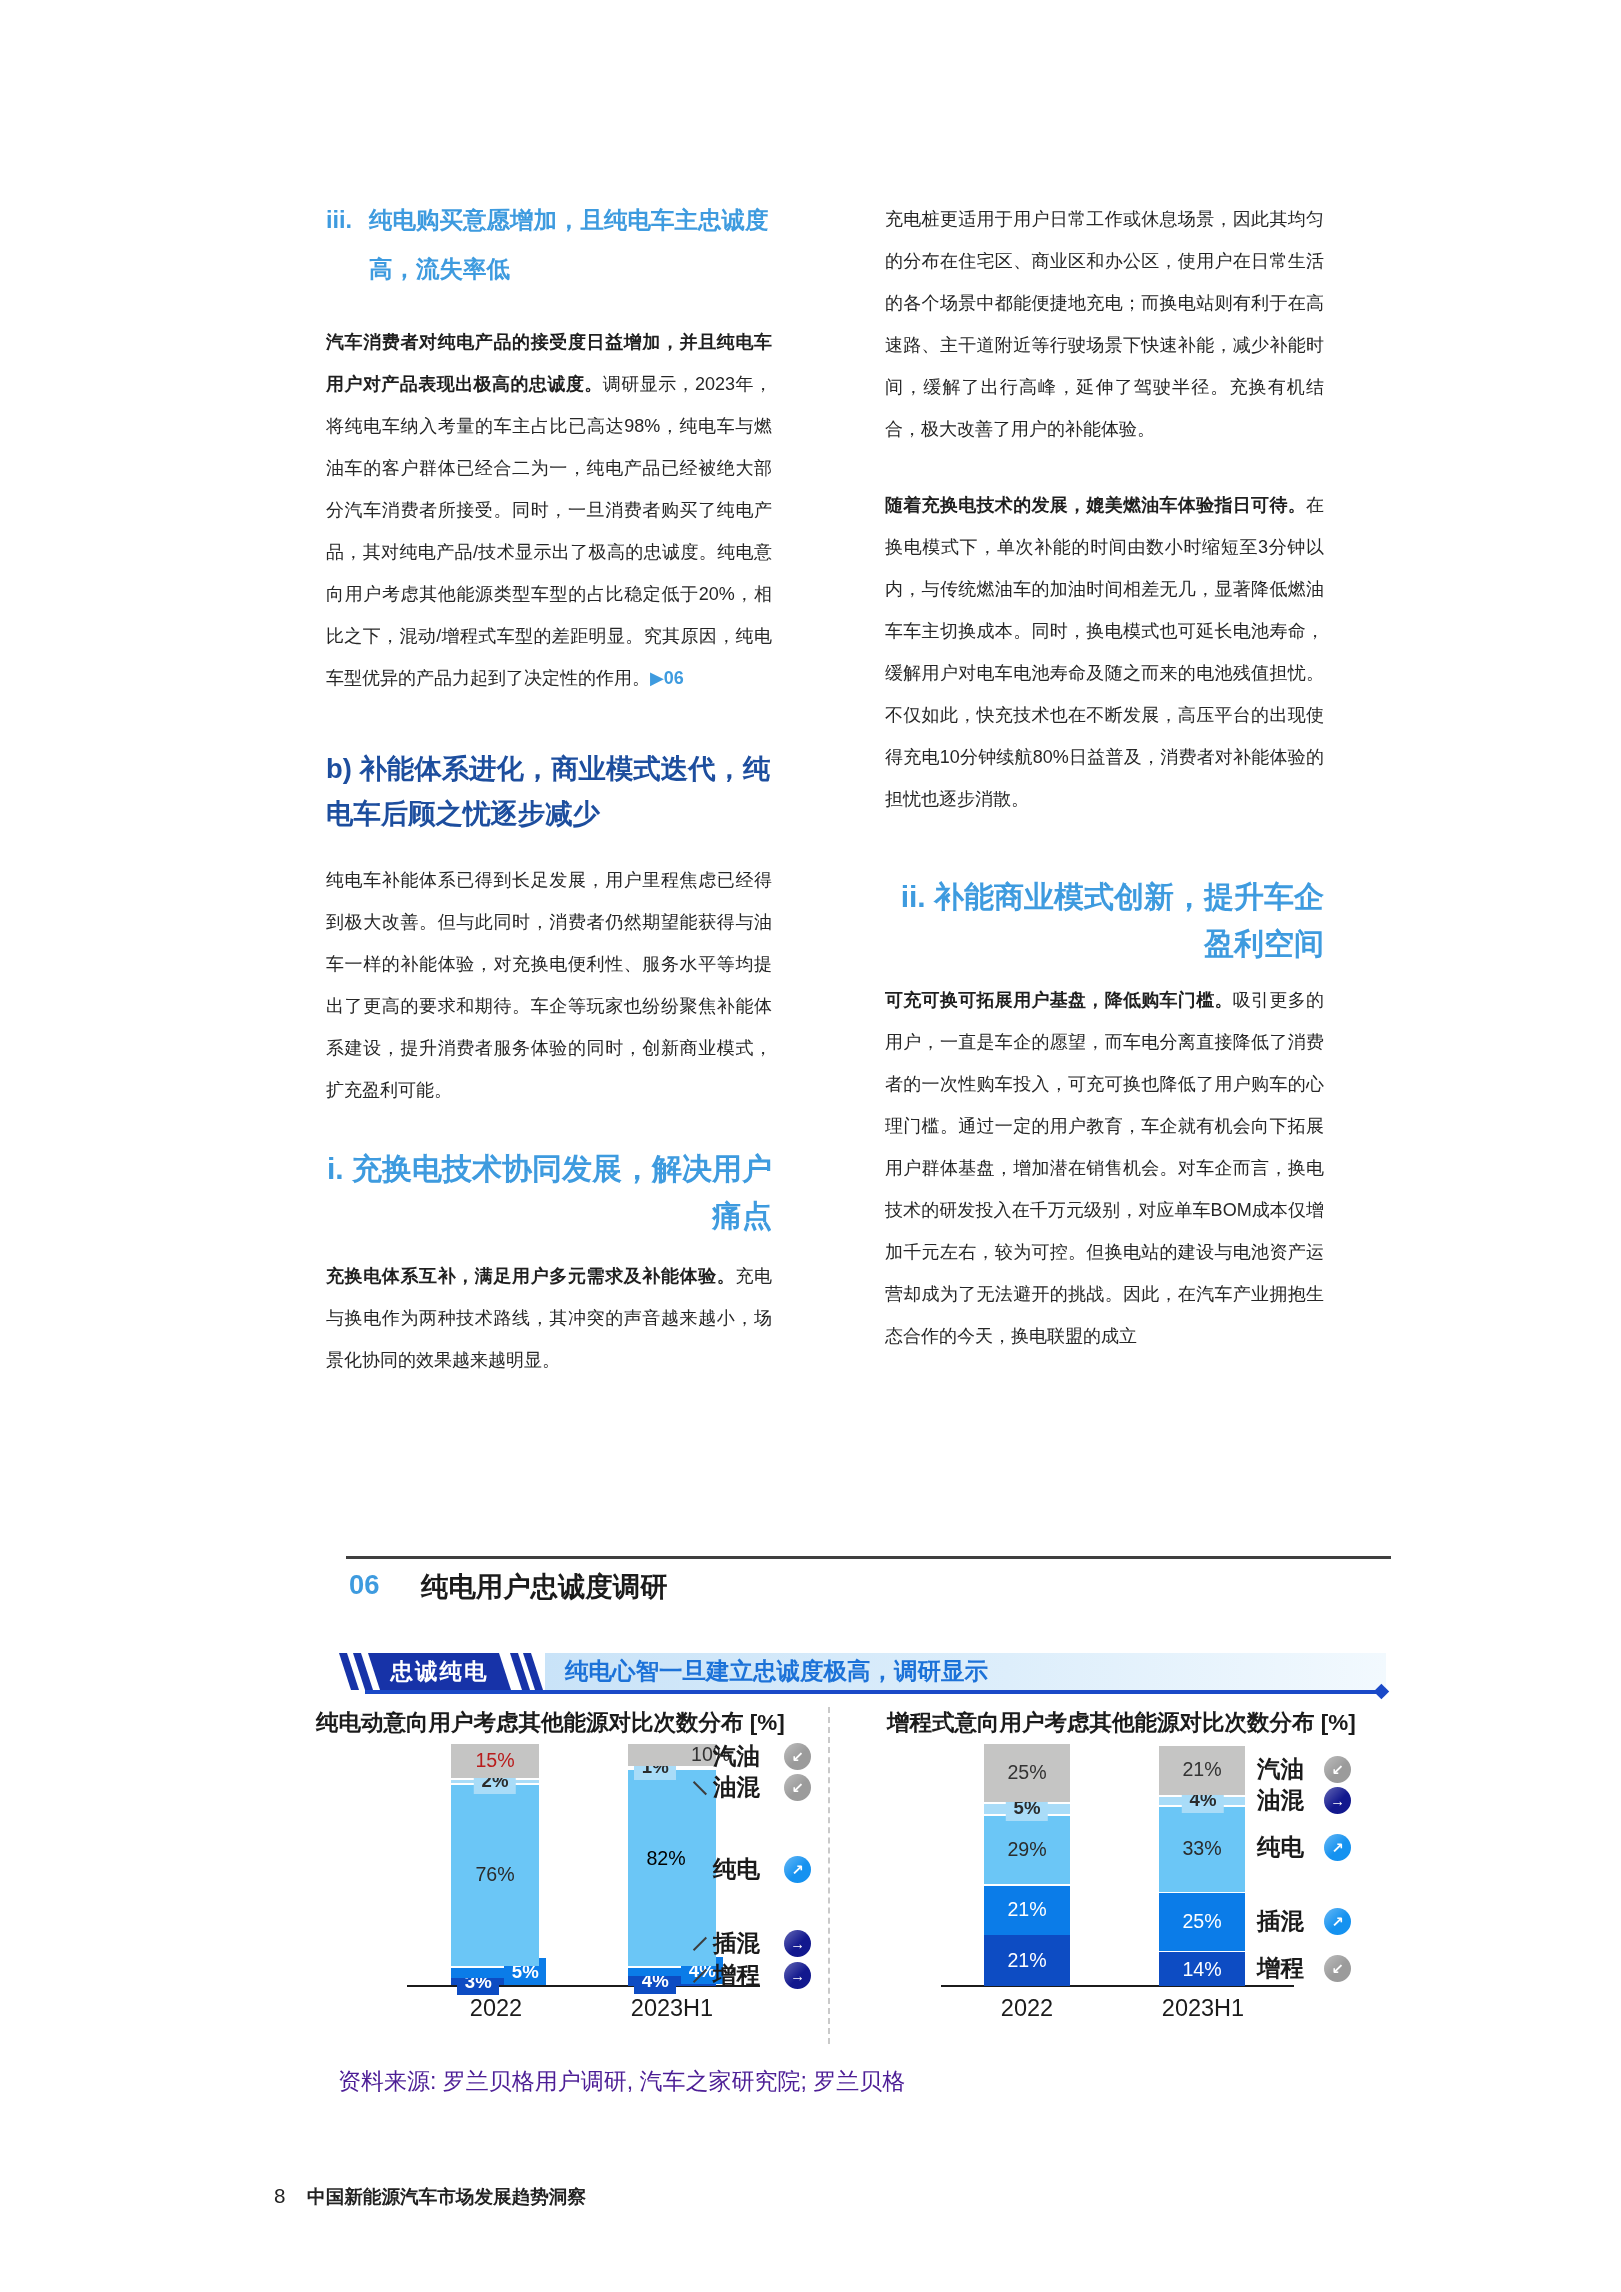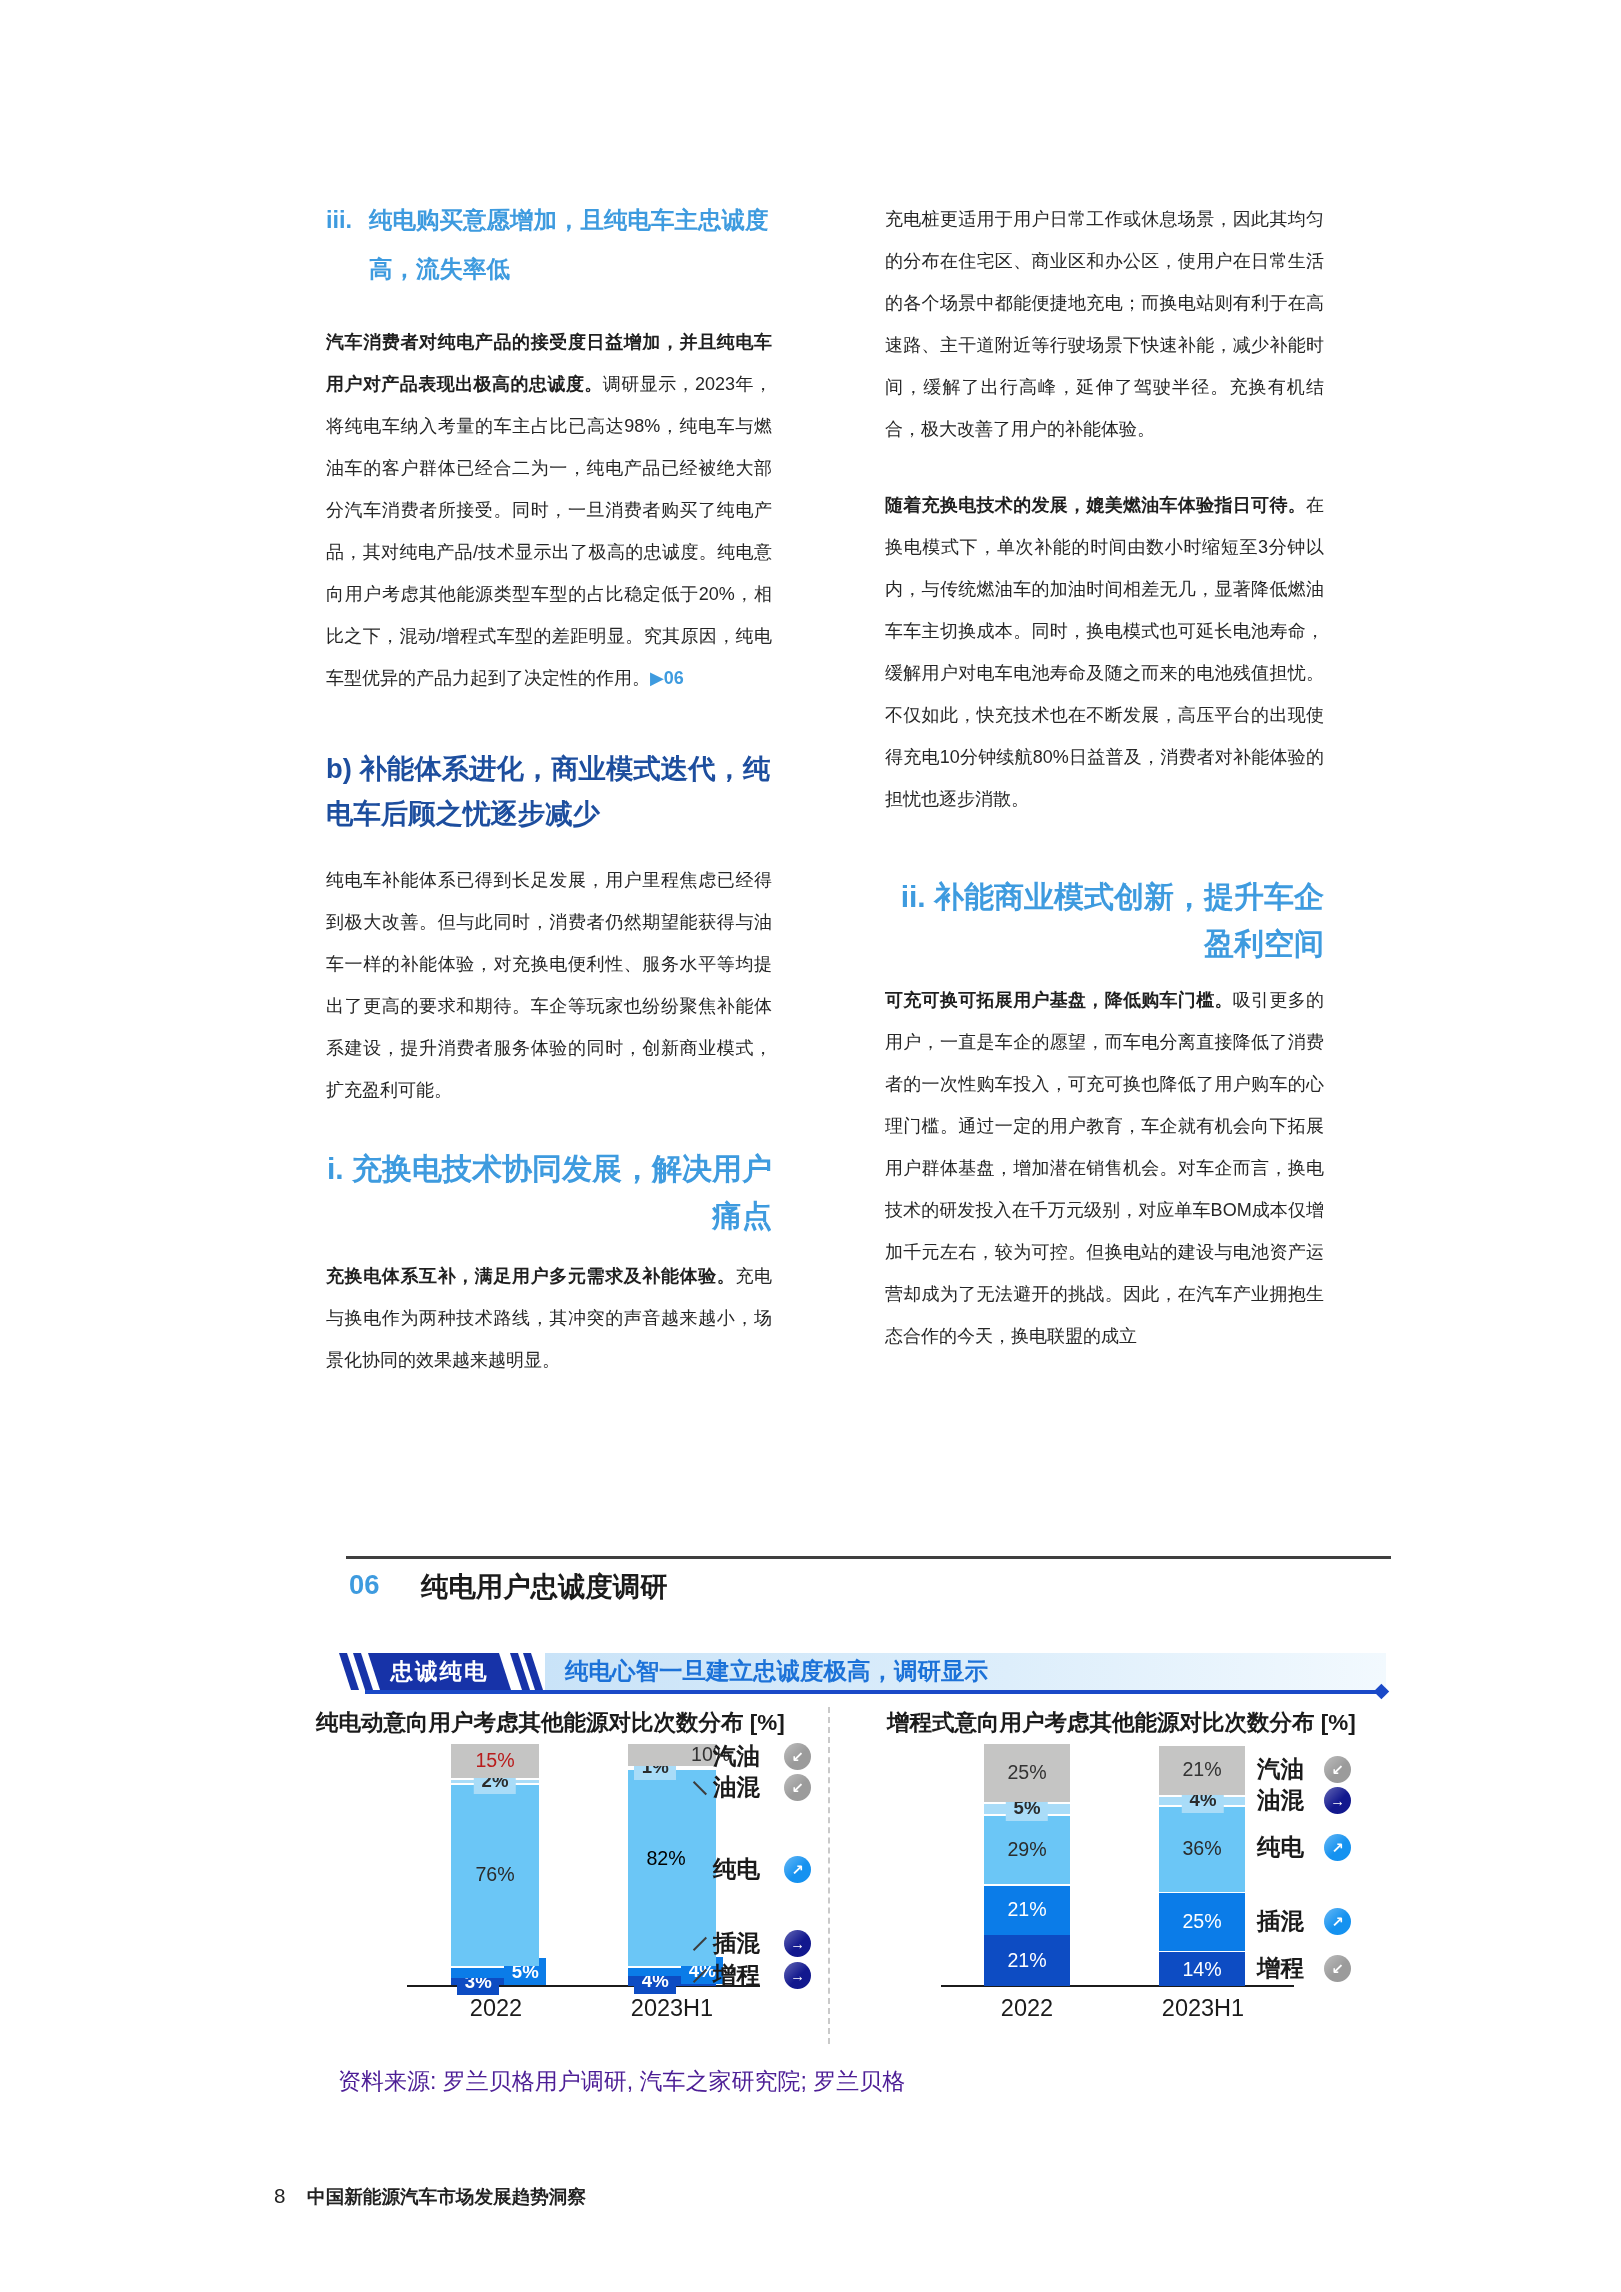--- a/index.html
+++ b/index.html
@@ -151,21 +151,21 @@
       <div class="seg" style="left: 97px; top: 95px; width: 86px; height: 12px; background: rgb(169, 220, 248); border-top: 2.9px solid rgb(255, 255, 255);"></div>
       <div class="chip" style="top: 87px; background: rgb(169, 220, 248); color: rgb(43, 43, 43); left: 140px; transform: translateX(-50%);">5%</div>
       <div class="seg" style="left: 97px; top: 35px; width: 86px; height: 60px; background: rgb(197, 197, 196); border-top: 2.9px solid rgb(255, 255, 255);"></div>
       <div class="plab" style="left: 97px; top: 35px; width: 86px; height: 60px; color: rgb(51, 51, 51); justify-content: center;">25%</div>
       <div class="cat" style="left: 81px; top: 288px;">2022</div>
       <div class="seg" style="left: 272px; top: 245px; width: 86px; height: 34px; background: rgb(13, 76, 195);"></div>
       <div class="plab" style="left: 272px; top: 245px; width: 86px; height: 34px; color: rgb(255, 255, 255); justify-content: center;">14%</div>
       <div class="seg" style="left: 272px; top: 184px; width: 86px; height: 60px; background: rgb(11, 124, 232); border-top: 2.9px solid rgb(255, 255, 255);"></div>
       <div class="plab" style="left: 272px; top: 184px; width: 86px; height: 60px; color: rgb(255, 255, 255); justify-content: center;">25%</div>
       <div class="seg" style="left: 272px; top: 98px; width: 86px; height: 87px; background: rgb(107, 198, 246); border-top: 2.9px solid rgb(255, 255, 255);"></div>
-      <div class="plab" style="left: 272px; top: 98px; width: 86px; height: 87px; color: rgb(43, 43, 43); justify-content: center;">36%</div>
+      <div class="plab" style="left: 272px; top: 98px; width: 86px; height: 87px; color: rgb(43, 43, 43); justify-content: center;">33%</div>
       <div class="seg" style="left: 272px; top: 88px; width: 86px; height: 9.6px; background: rgb(169, 220, 248); border-top: 2.9px solid rgb(255, 255, 255);"></div>
       <div class="chip" style="top: 79px; background: rgb(169, 220, 248); color: rgb(43, 43, 43); left: 316px; transform: translateX(-50%);">4%</div>
       <div class="seg" style="left: 272px; top: 37px; width: 86px; height: 51px; background: rgb(197, 197, 196); border-top: 2.9px solid rgb(255, 255, 255);"></div>
       <div class="plab" style="left: 272px; top: 37px; width: 86px; height: 51px; color: rgb(51, 51, 51); justify-content: center;">21%</div>
       <div class="cat" style="left: 257px; top: 288px;">2023H1</div>
       <div class="lg-label" style="left: 370px; top: 48px;">汽油</div>
       <div class="lg-icon" style="left: 437px; top: 49px; background-color: rgb(155, 155, 155);">↙</div>
       <div class="lg-label" style="left: 370px; top: 79px;">油混</div>
       <div class="lg-icon" style="left: 437px; top: 80px; background-color: rgb(18, 24, 142);">→</div>
       <div class="lg-label" style="left: 370px; top: 126px;">纯电</div>

